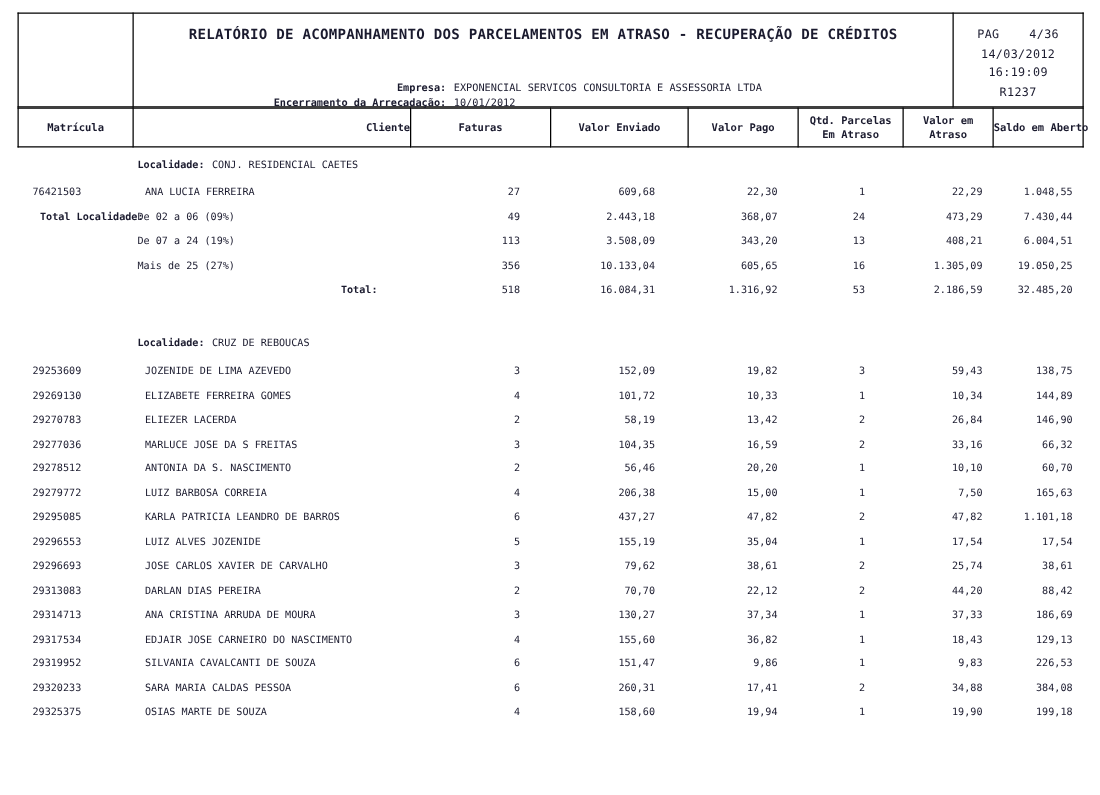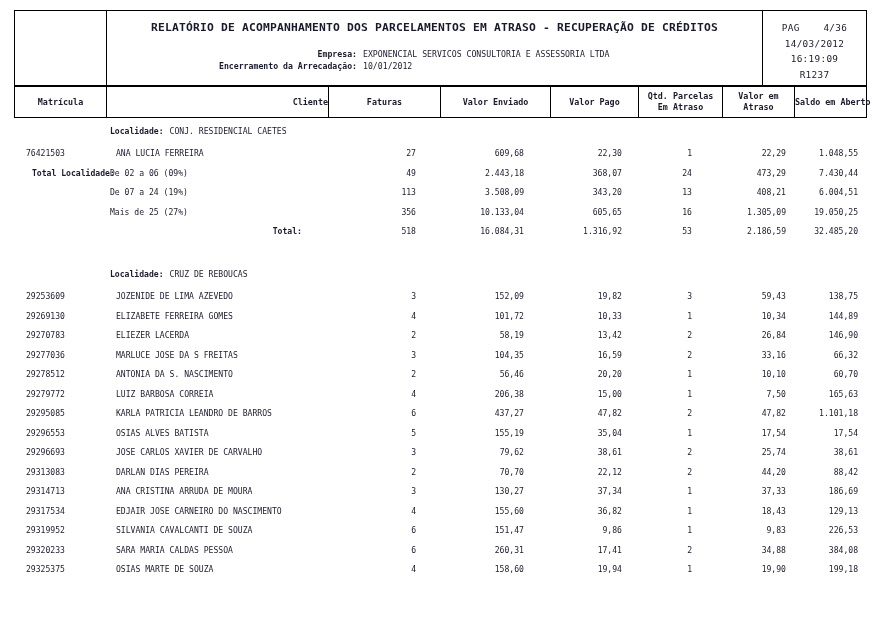--- a/index.html
+++ b/index.html
@@ -43,21 +43,21 @@
     height: 74px;
     box-sizing: border-box;
     padding: 10px 4px 0 4px;
   }
   .main-title {
     text-align: center;
     font-size: 11.3px;
     font-weight: bold;
     letter-spacing: 0.2px;
     white-space: nowrap;
-    margin-bottom: 14px;
+    margin-bottom: 30px;
   }
   .kv-line {
     font-size: 8.2px;
     line-height: 12px;
     white-space: nowrap;
   }
   .kv-line .k {
     display: inline-block;
     width: 246px;
     text-align: right;
@@ -361,21 +361,21 @@
           <td class="c-cli">KARLA PATRICIA LEANDRO DE BARROS</td>
           <td class="c-fat">6</td>
           <td class="c-env">437,27</td>
           <td class="c-pag">47,82</td>
           <td class="c-qtd">2</td>
           <td class="c-atr atraso-up">47,82</td>
           <td class="c-sal">1.101,18</td>
         </tr>
         <tr>
           <td class="c-mat">29296553</td>
-          <td class="c-cli">OSIAS ALVES BATISTA</td>
+          <td class="c-cli">LUIZ ALVES JOZENIDE</td>
           <td class="c-fat">5</td>
           <td class="c-env">155,19</td>
           <td class="c-pag">35,04</td>
           <td class="c-qtd">1</td>
           <td class="c-atr atraso-up">17,54</td>
           <td class="c-sal">17,54</td>
         </tr>
         <tr>
           <td class="c-mat">29296693</td>
           <td class="c-cli">JOSE CARLOS XAVIER DE CARVALHO</td>

